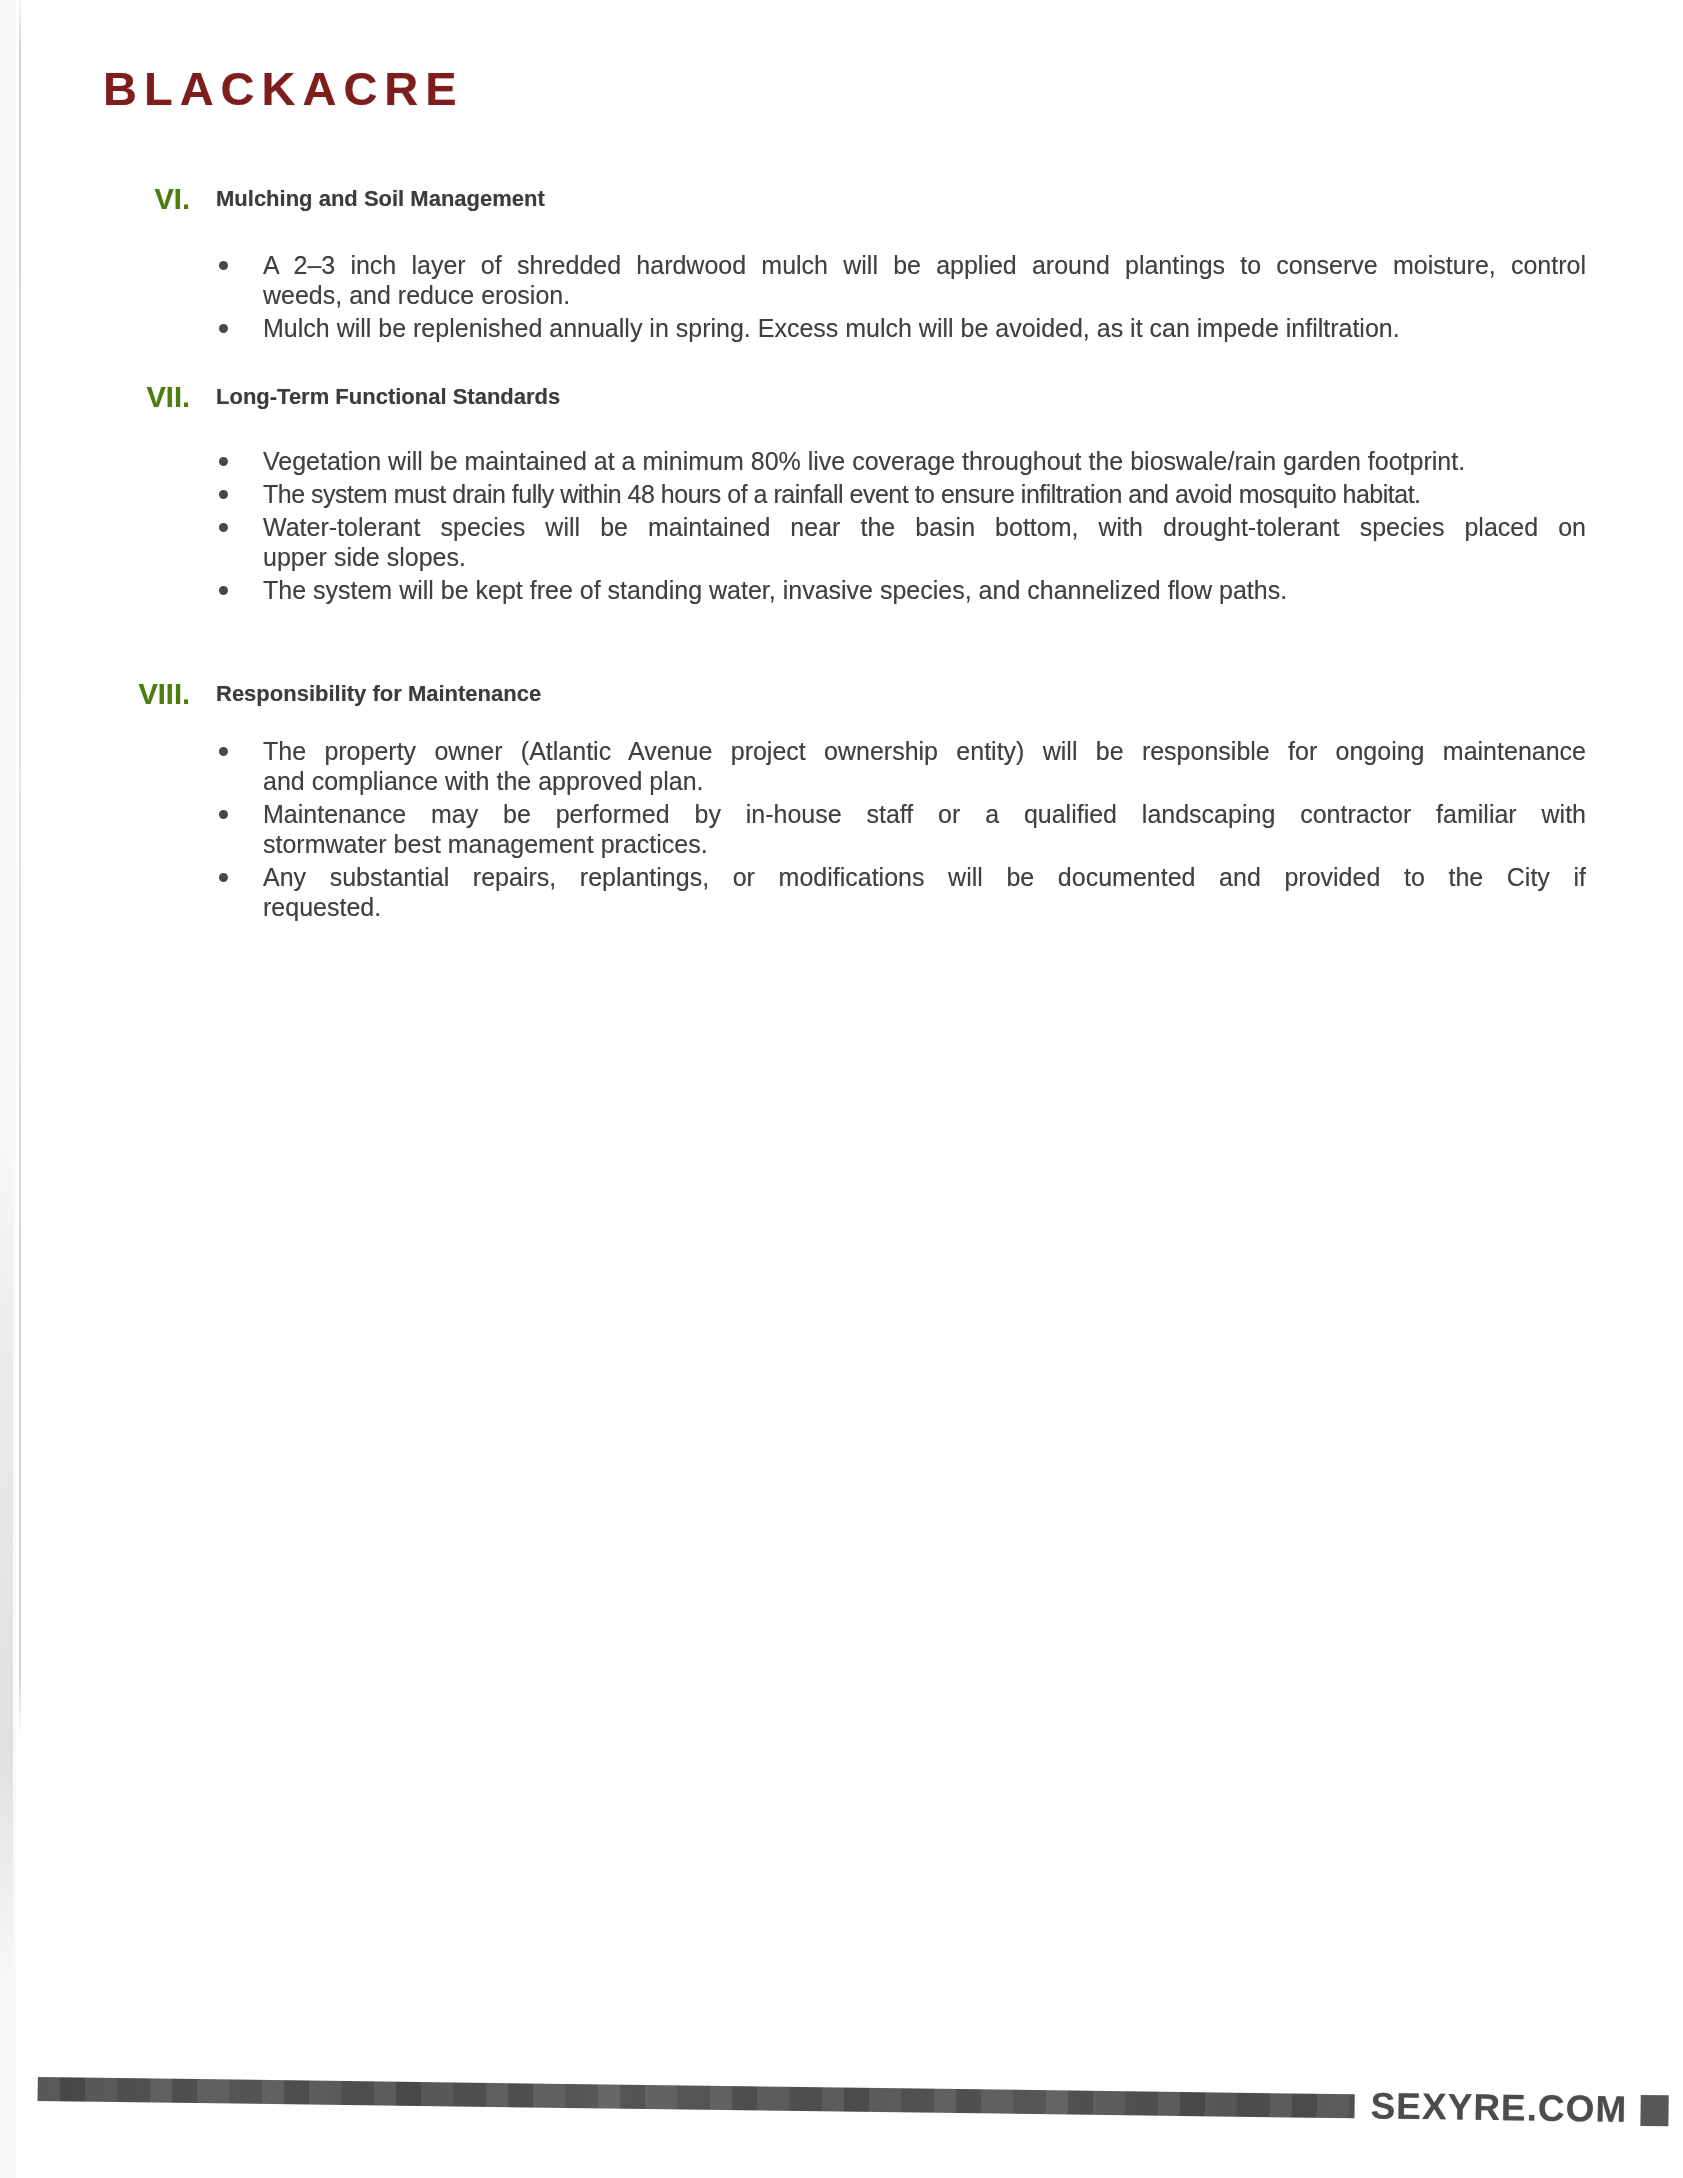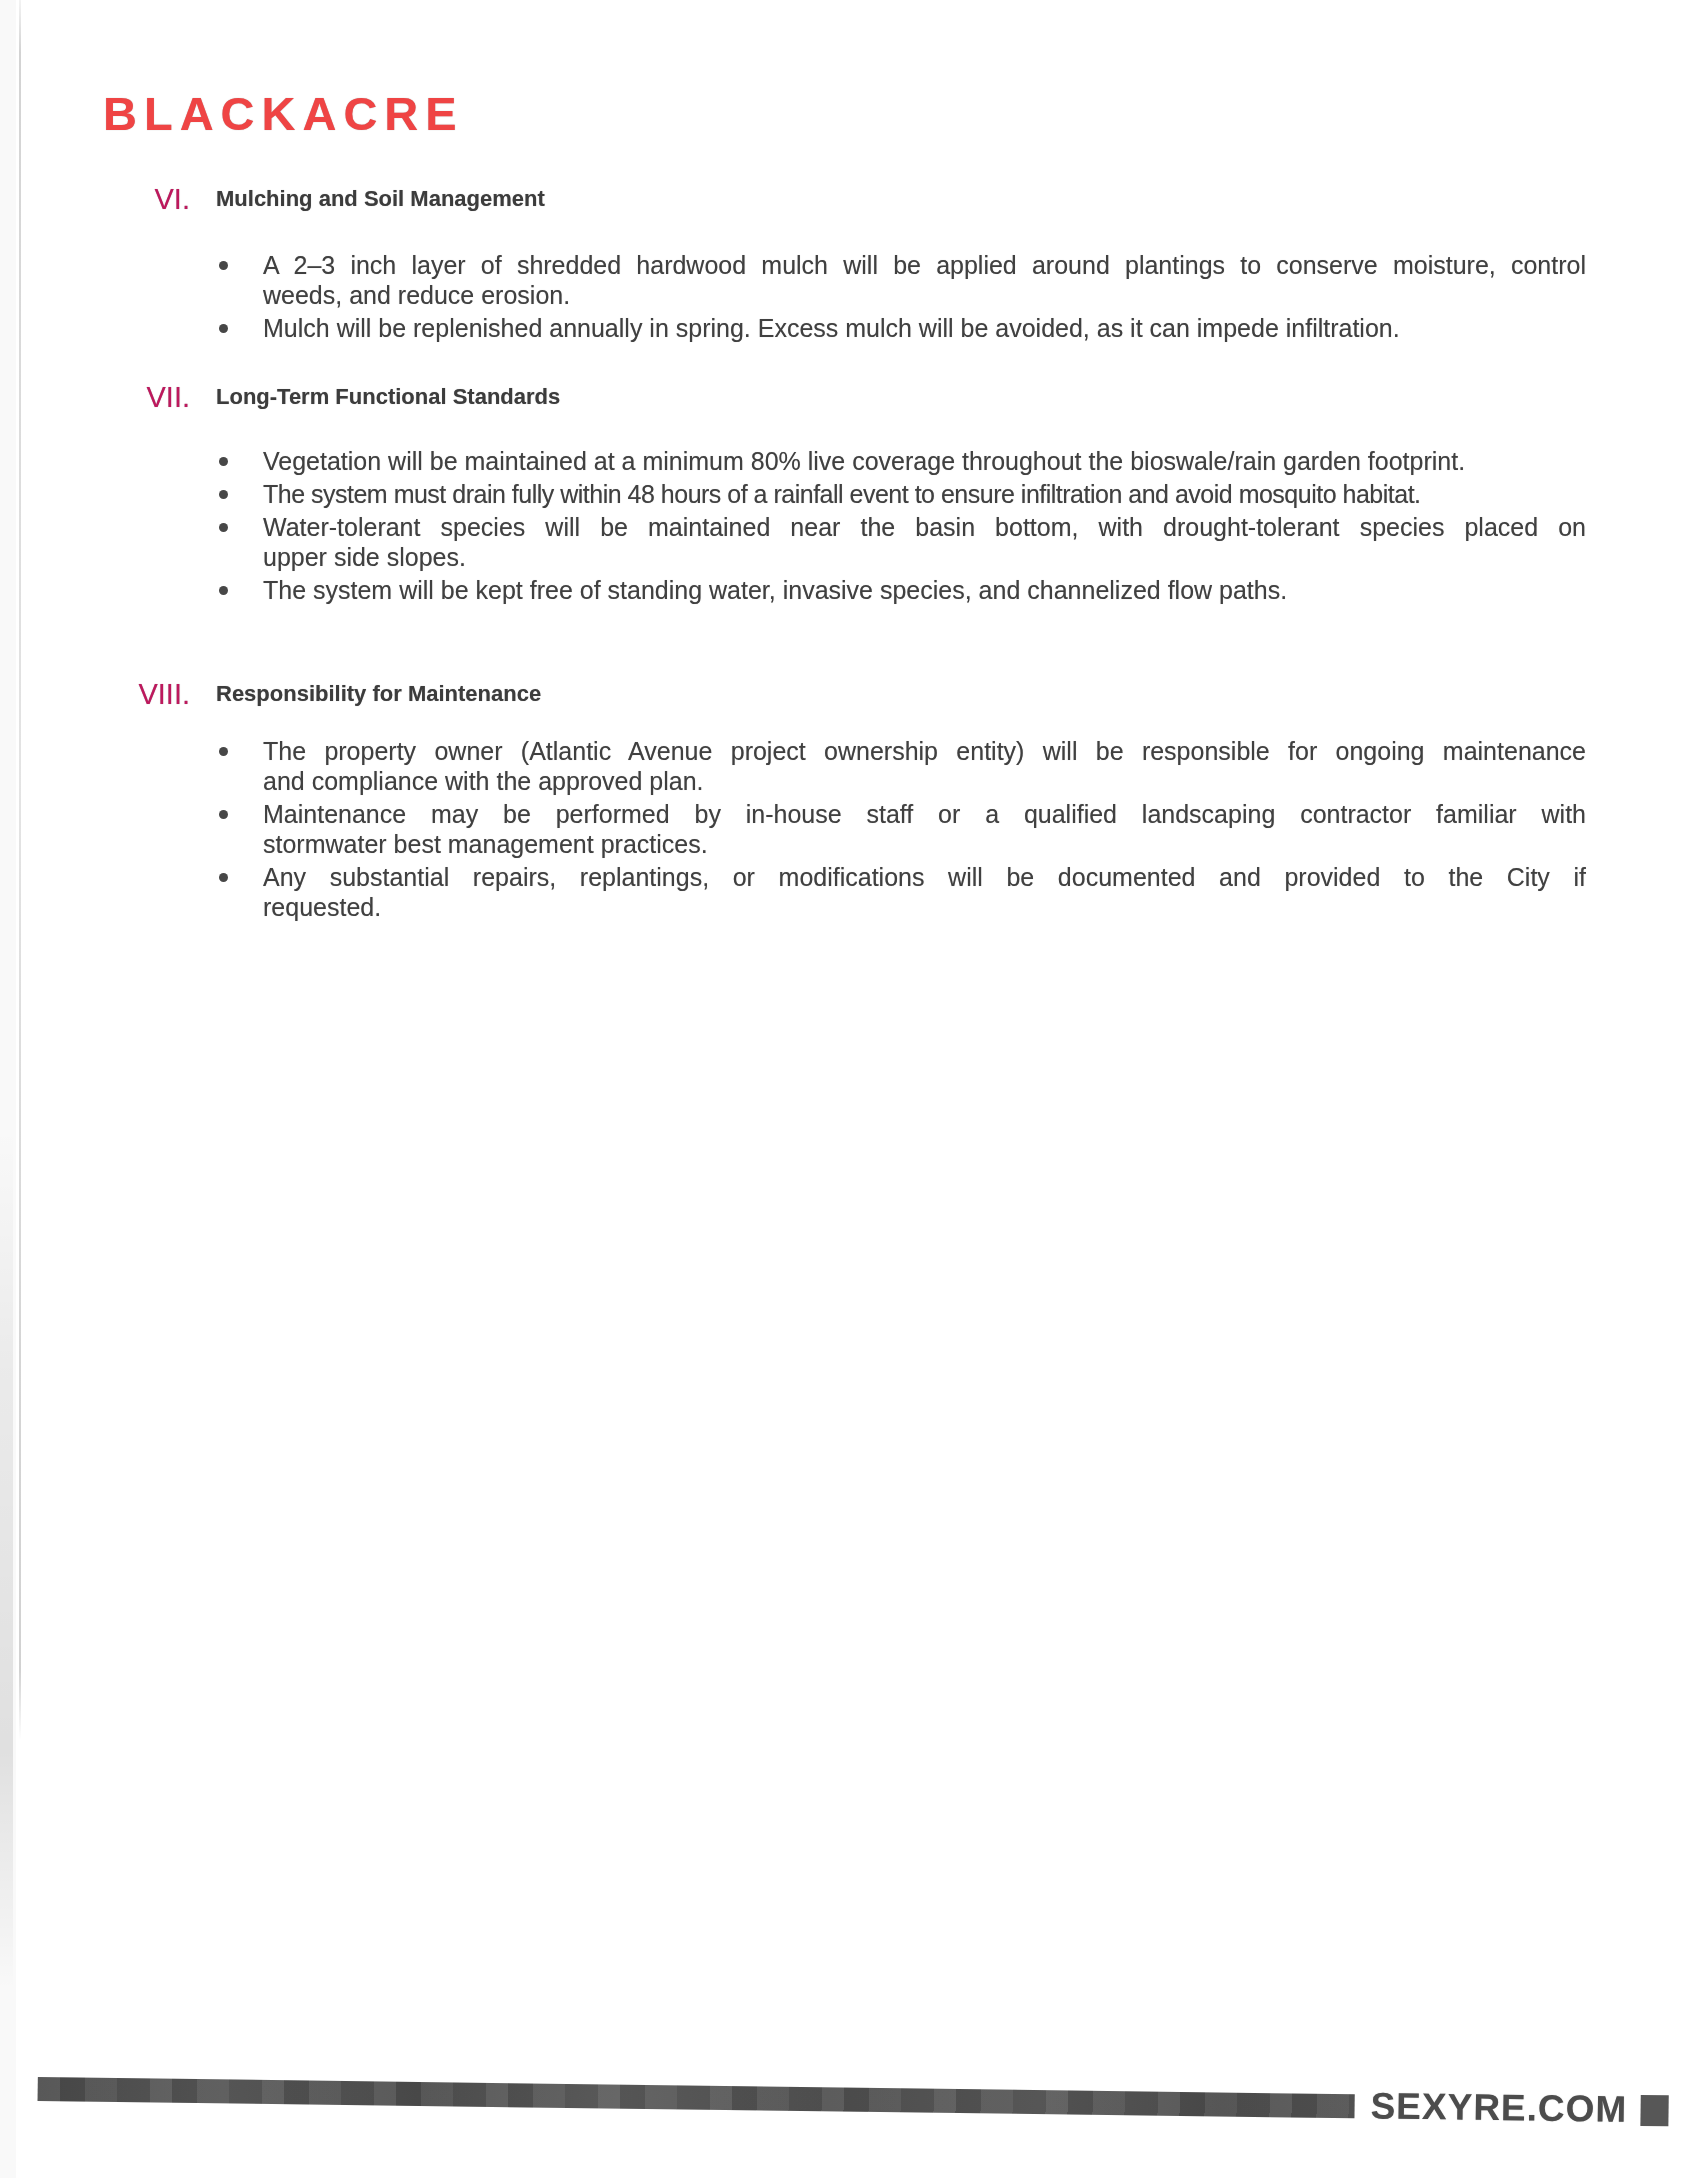--- a/index.html
+++ b/index.html
@@ -32,35 +32,34 @@
     position: absolute; left: 0; top: 1129px; width: 13px; height: 861px;
     background: linear-gradient(to bottom,
       rgba(0,0,0,0) 0%, rgba(0,0,0,0.06) 28%,
       rgba(0,0,0,0.10) 72%, rgba(0,0,0,0) 100%);
   }
 
   
   .logo {
     position: absolute; left: 103px; top: 61px;
     font-size: 47px; font-weight: bold; letter-spacing: 7px;
-    color: #ef4444;
+    color: #7f1d1d;
     text-shadow: 0 0 1px rgba(70,70,70,0.45);
-    margin-top: 25px;
   }
 
   
   .section { position: absolute; left: 0; width: 1683px; }
   .sec-vi   { top: 181px; }
   .sec-vii  { top: 379px; }
   .sec-viii { top: 676px; }
 
   .sec-head { position: relative; height: 36px; line-height: 36px; }
   .sec-num {
     position: absolute; left: 99px; width: 91px; text-align: right;
-    font-size: 29px; font-weight: normal; color: #be185d;
+    font-size: 29px; font-weight: bold; color: #4d7c0f;
     text-shadow: 0 0 0.8px rgba(60,60,60,0.45);
   }
   .sec-title {
     position: absolute; left: 216px;
     font-size: 22px; font-weight: bold; color: #3c3c3c;
     text-shadow: 0 0 0.8px rgba(60,60,60,0.45);
   }
 
   ul.bullets {
     list-style: none;

